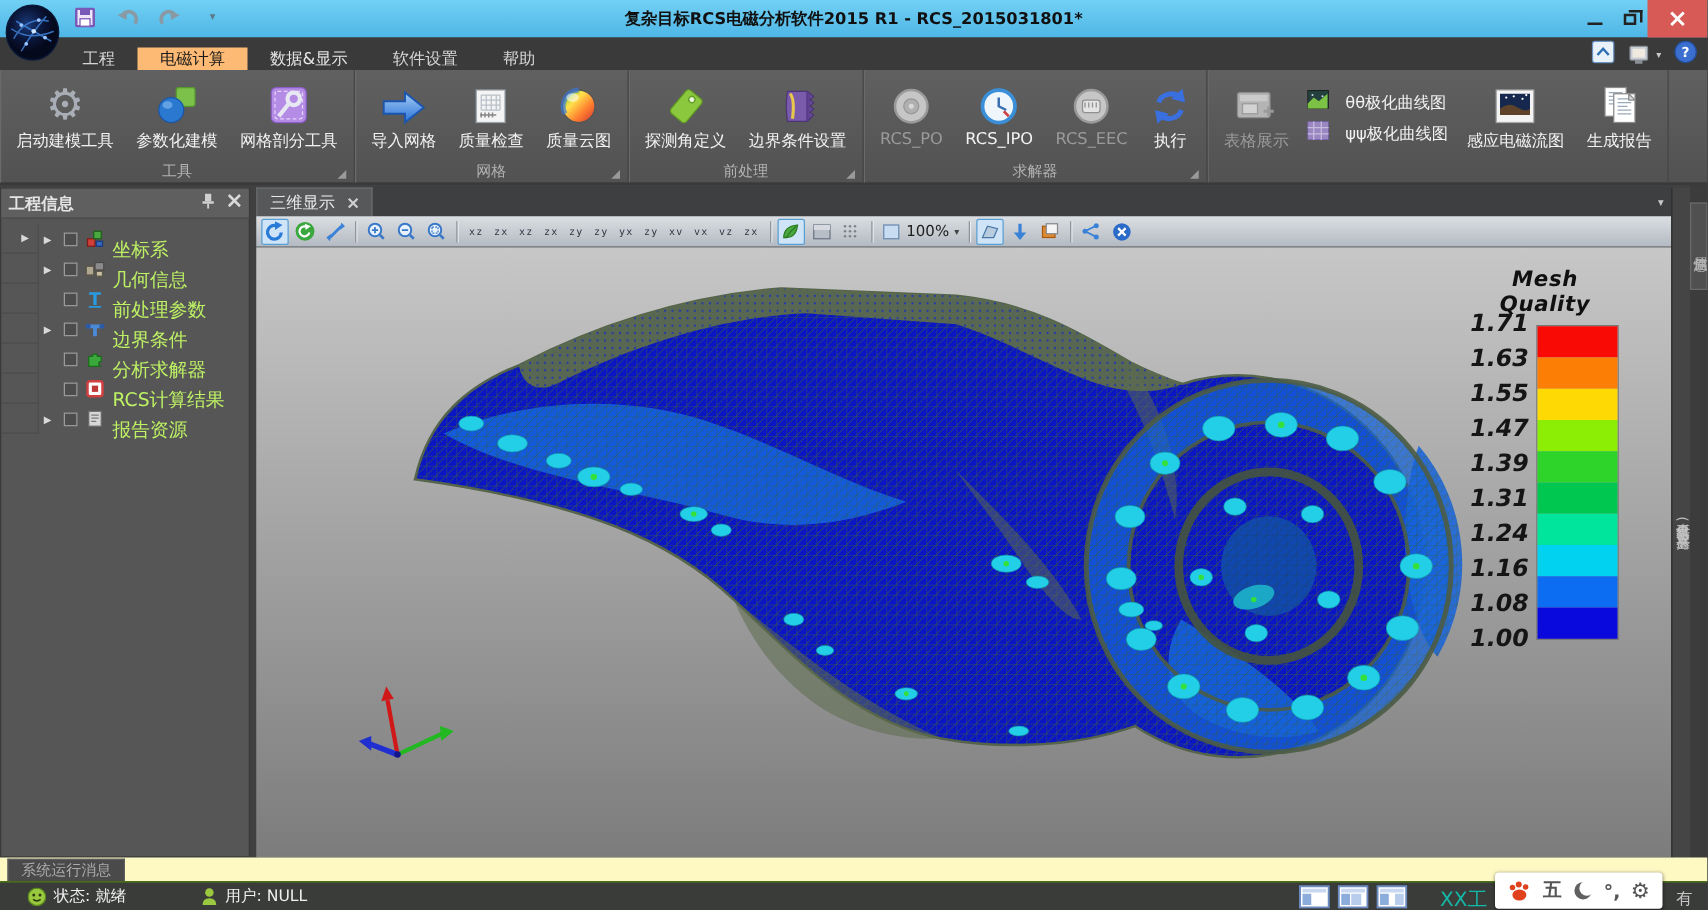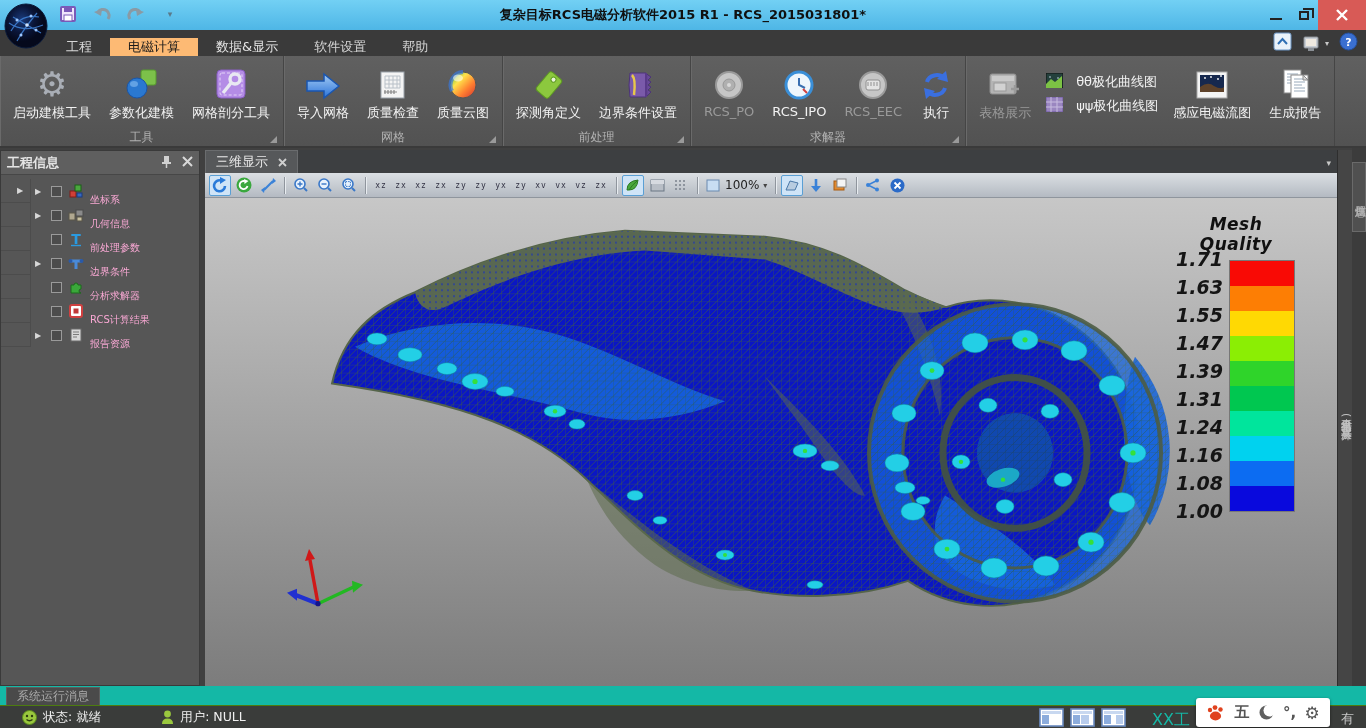--- a/index.html
+++ b/index.html
@@ -56,21 +56,21 @@
   .lpanel-head { height:24px; background:#5f5f5f; display:flex; align-items:center;
     padding:0 6px; color:#e4e4e4; font-size:13px; font-weight:bold; border-bottom:1px solid #474747;}
   .lpanel-head .sp { flex:1; }
   .tree { padding-top:4px; }
   .trow { display:flex; align-items:center; height:24px; }
   .tgut { width:30px; height:24px; border-right:1px solid #4c4c4c; border-bottom:1px solid #4c4c4c;
     display:flex; align-items:center; justify-content:flex-end; padding-right:3px;}
   .texp { width:14px; font-size:8px; color:#d8d8d8; text-align:center;}
   .tchk { width:11px; height:11px; border:1px solid #9a9a9a; background:#4c4c4c; margin:0 5px 0 6px;}
   .tico { width:17px; height:16px; margin-right:6px; display:flex; align-items:center; justify-content:center;}
-  .tlbl { font-size:10px; color:#f9a8d4; white-space:nowrap;margin-top:18px;}
+  .tlbl { font-size:15px; color:#bef264; white-space:nowrap;margin-top:18px;}
 
   
   .tabbar { position:absolute; left:205px; top:150px; width:1132px; height:23px; background:#3d3f41;
     display:flex; align-items:stretch; }
   .vtab { background:#56585a; border:1px solid #6a6c6e; border-bottom:none; display:flex; gap:10px;
     align-items:center; padding:0 10px; font-size:13px; color:#e8e8e8; }
   .tab-overflow { position:absolute; right:6px; top:8px; color:#c8c8c8; font-size:9px;}
   .vtoolbar { position:absolute; left:205px; top:173px; width:1132px; height:25px;
     background:linear-gradient(#dbdfe3,#b4bac2); border-bottom:1px solid #8f959d;
     display:flex; align-items:center; padding:0 4px; gap:2px; }
@@ -101,21 +101,21 @@
   
   .rstrip { position:absolute; left:1337px; top:150px; width:15px; height:536px; background:#454545;
     border-left:1px solid #2e2e2e; display:flex; align-items:center; justify-content:center; }
   .rstrip span { writing-mode:vertical-rl; font-size:11px; color:#c2c2c2; letter-spacing:1px;}
   .rcol { position:absolute; left:1352px; top:148px; width:14px; height:538px; background:#3c3c3c; }
   .rtab { position:absolute; left:1352px; top:162px; width:14px; height:70px; background:#505050;
     border:1px solid #6a6a6a; display:flex; align-items:center; justify-content:center;}
   .rtab span { writing-mode:vertical-rl; font-size:11px; color:#b4b4b4;}
 
   
-  .msgrow { position:absolute; left:0; top:686px; width:1366px; height:19px; background:#14b8a6; }
+  .msgrow { position:absolute; left:0; top:686px; width:1366px; height:19px; background:#fef9c3; }
   .msgtab { position:absolute; left:6px; top:1px; height:18px; padding:0 10px; background:#4a4a4a;
     border:1px solid #5e5e5e; border-bottom:none; display:flex; align-items:center;
     font-size:12px; color:#aaaaaa; }
   .statusbar { position:absolute; left:0; top:705px; width:1366px; height:23px; background:#3a3c3a;
     border-top:1px solid #4d7c0f; display:flex; align-items:center; font-size:12.5px; color:#f0f0f0;}
   .statusbar .sitem { display:flex; align-items:center; gap:6px; margin-left:22px;}
   .layout-icons { position:absolute; right:240px; top:2px; display:flex; gap:6px;}
   .corner-text { position:absolute; right:176px; top:4px; color:#14b8a6; font-size:16px;}
   .corner-text2 { position:absolute; right:12px; top:4px; color:#c6c6c6; font-size:13px;}
   .ime { position:absolute; right:36px; top:-8px; width:134px; height:29px; background:#ffffff;

